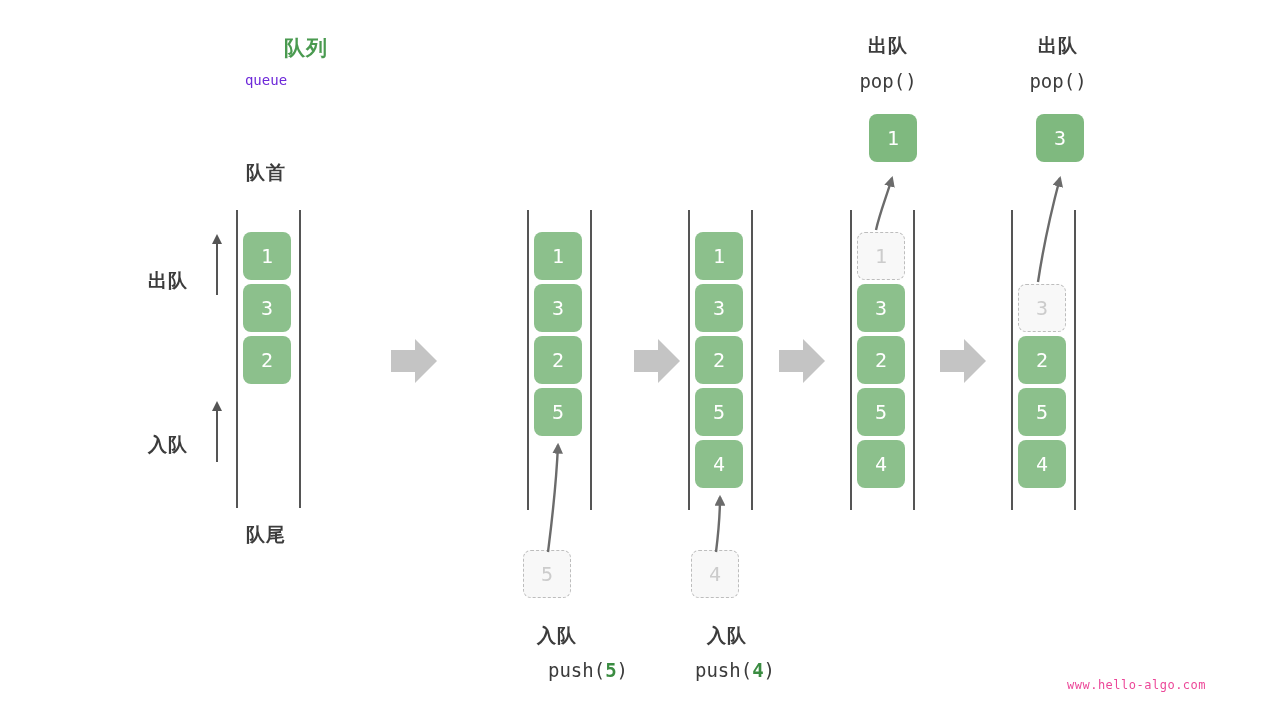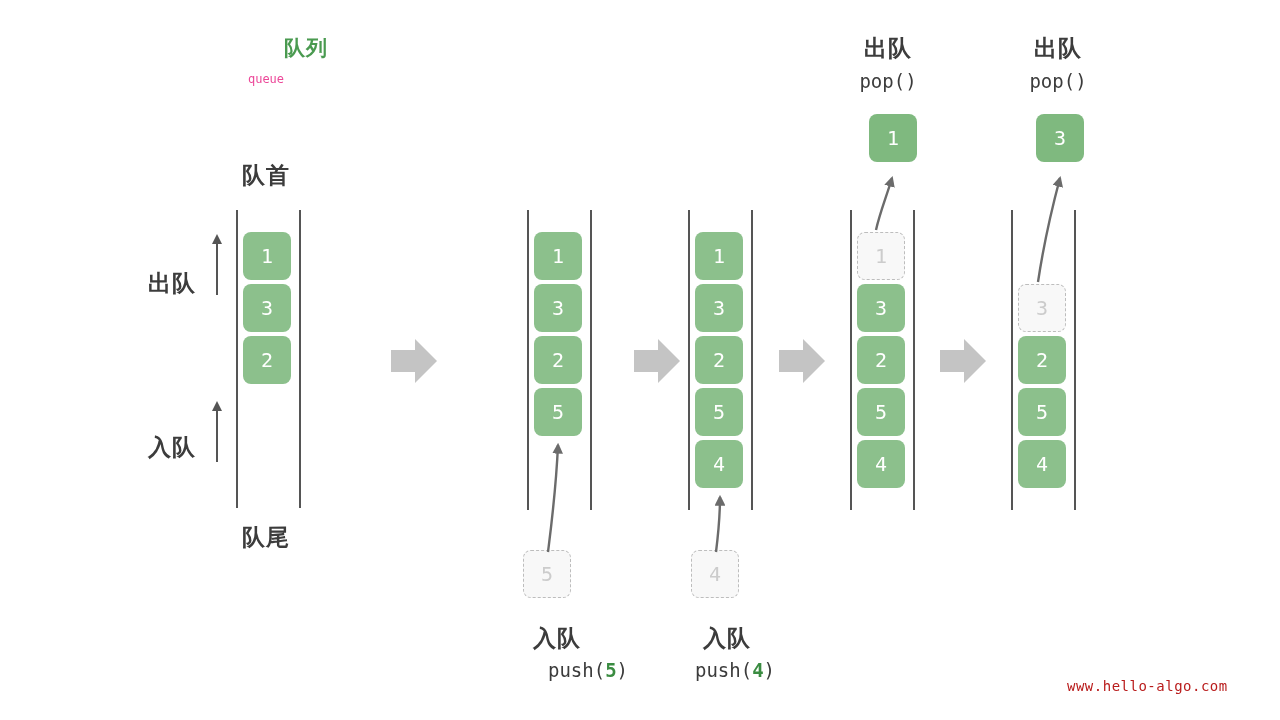--- a/index.html
+++ b/index.html
@@ -7,35 +7,35 @@
     width:1280px;height:720px;background:#ffffff;
     font-family:"Liberation Sans","DejaVu Sans",sans-serif;
     position:relative;overflow:hidden;
   }
   .stage{position:absolute;inset:0;}
   .abs{position:absolute;}
 
   
   .cn{
     font-family:"Liberation Sans","DejaVu Sans",sans-serif;
-    font-weight:bold;color:#3c3c3c;font-size:23px;
+    font-weight:bold;color:#3c3c3c;font-size:19px;
     white-space:nowrap;letter-spacing:1px;
   }
   .mono{
     font-family:"DejaVu Sans Mono","Liberation Mono",monospace;
     color:#3c3c3c;font-size:19px;white-space:nowrap;
   }
   .title-cn{color:#4a9a50;font-size:21px;font-weight:bold;letter-spacing:1px;}
-  .title-sub{font-size:12px;color:#ec4899;}
+  .title-sub{font-size:14px;color:#6d28d9;}
   .hl{color:#3a8c41;font-weight:bold;}
   .center{text-align:center;transform:translateX(-50%);}
 
   .watermark{
     font-family:"DejaVu Sans Mono","Liberation Mono",monospace;
-    font-size:14px;color:#b91c1c;letter-spacing:.5px;white-space:nowrap;
+    font-size:12px;color:#ec4899;letter-spacing:.5px;white-space:nowrap;
   }
 
   
   .rail{position:absolute;width:1.6px;background:#555555;}
 
   .cell{
     position:absolute;width:48px;height:48px;border-radius:8px;
     background:#8cc08c;color:#ffffff;
     display:flex;align-items:center;justify-content:center;
     font-family:"DejaVu Sans Mono","Liberation Mono",monospace;

